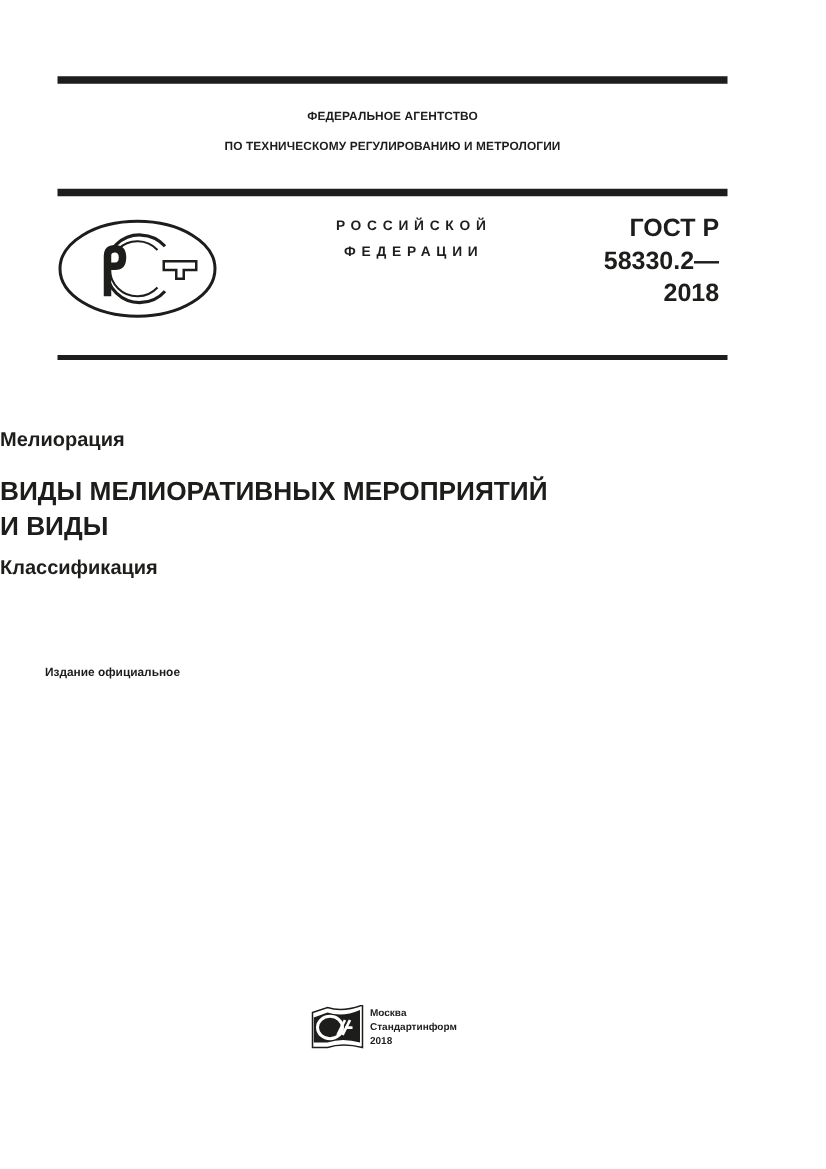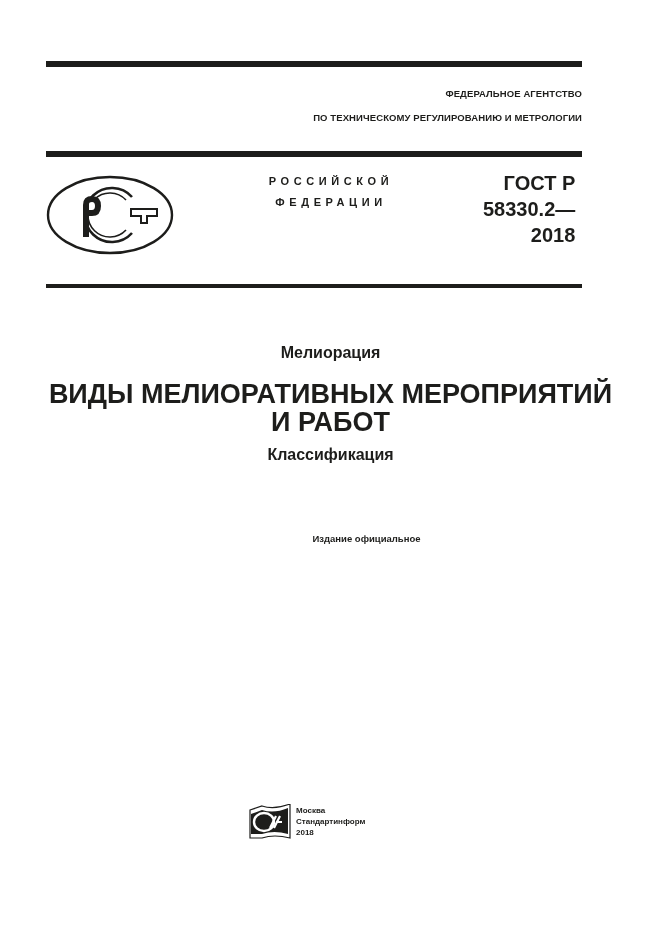--- a/index.html
+++ b/index.html
@@ -22,21 +22,21 @@
     background: #1d1d1b;
   }
   .bar-top { top: 61px; height: 6px; }
   .bar-mid { top: 151px; height: 6px; }
   .bar-bot { top: 284px; height: 4px; }
 
   .agency {
     position: absolute;
     left: 46px;
     width: 536px;
-    text-align: right;
+    text-align: center;
     font-weight: bold;
     font-size: 9.5px;
     letter-spacing: 0.1px;
   }
   .agency-1 { top: 88px; }
   .agency-2 { top: 112px; }
 
   .logo {
     position: absolute;
     left: 46px;
@@ -66,25 +66,25 @@
     font-size: 20px;
     line-height: 26px;
     text-align: right;
   }
   .gost div { white-space: nowrap; }
 
   .centered {
     position: absolute;
     left: 0;
     width: 661px;
-    text-align: center;
+    text-align: left;
     font-weight: bold;
   }
   .subject { top: 344px; font-size: 16px; }
-  .title { top: 380px; font-size: 27px; line-height: 28px; }
+  .title { top: 380px; font-size: 21px; line-height: 28px; }
   .classif { top: 446px; font-size: 16px; }
   .edition { top: 533px; font-size: 9.5px; padding-left: 36px; }
 
   .publisher-logo {
     position: absolute;
     left: 248px;
     top: 804px;
     width: 44px;
     height: 36px;
   }
@@ -133,21 +133,21 @@
     <div>58330.2—</div>
     <div>2018</div>
   </div>
 
   <div class="bar bar-bot"></div>
 
   <div class="centered subject">Мелиорация</div>
 
   <div class="centered title">
     <div>ВИДЫ МЕЛИОРАТИВНЫХ МЕРОПРИЯТИЙ</div>
-    <div>И РАБОТ</div>
+    <div>И ВИДЫ</div>
   </div>
 
   <div class="centered classif">Классификация</div>
 
   <div class="centered edition">Издание официальное</div>
 
   <svg class="publisher-logo" viewBox="0 0 44 36">
 
     <path d="M 2 6 L 14 2 Q 26 6 42 0 L 42 34 Q 26 30 14 34 L 2 34 Z" fill="#ffffff" stroke="#1d1d1b" stroke-width="1.2"></path>
     <path d="M 3 10 L 14 6 Q 26 10 40 4 L 40 30 Q 26 26 14 30 L 3 30 Z" fill="#1d1d1b"></path>

